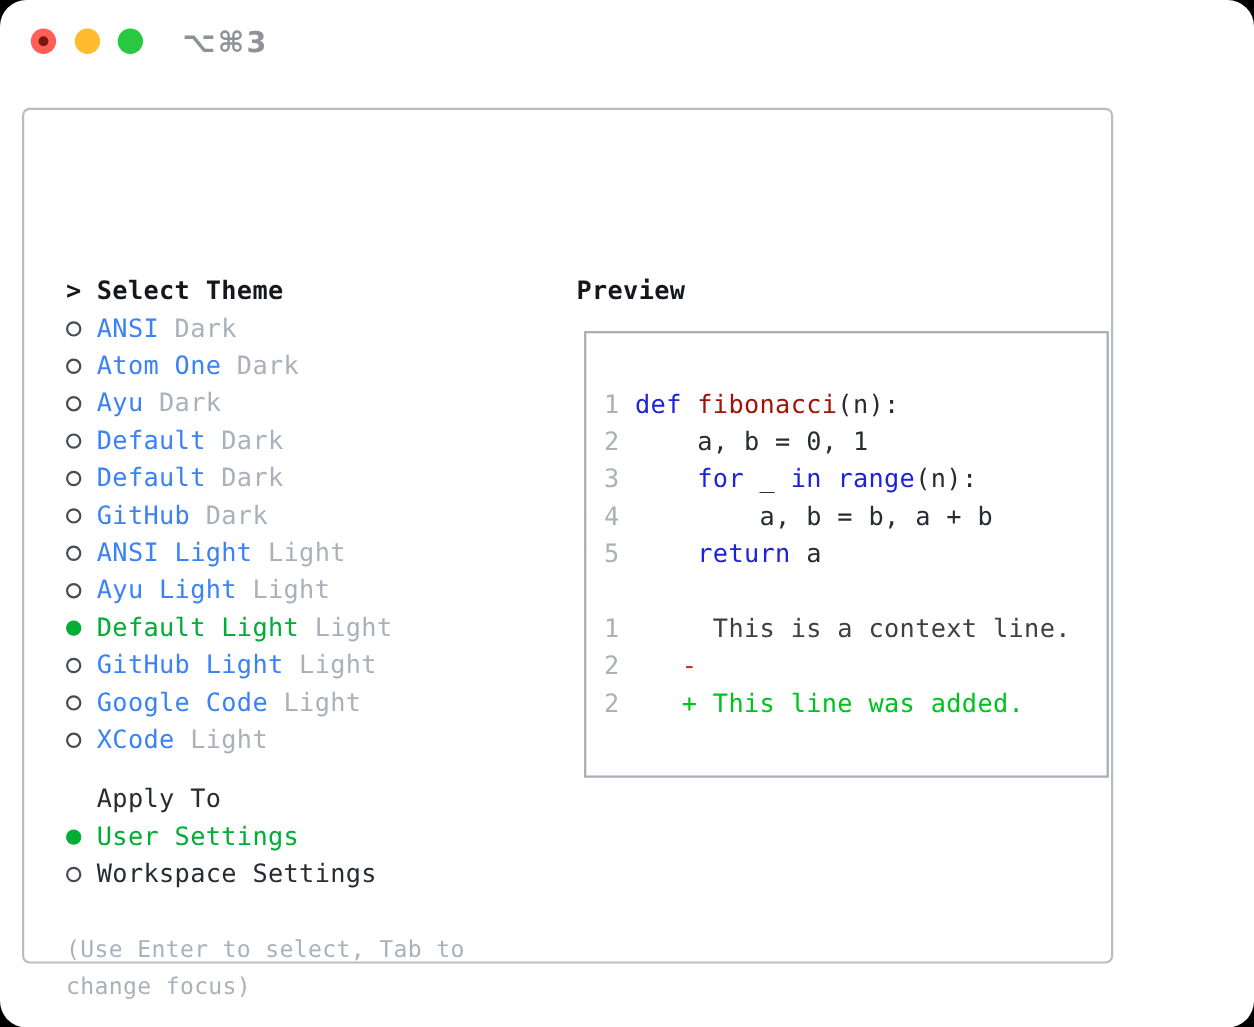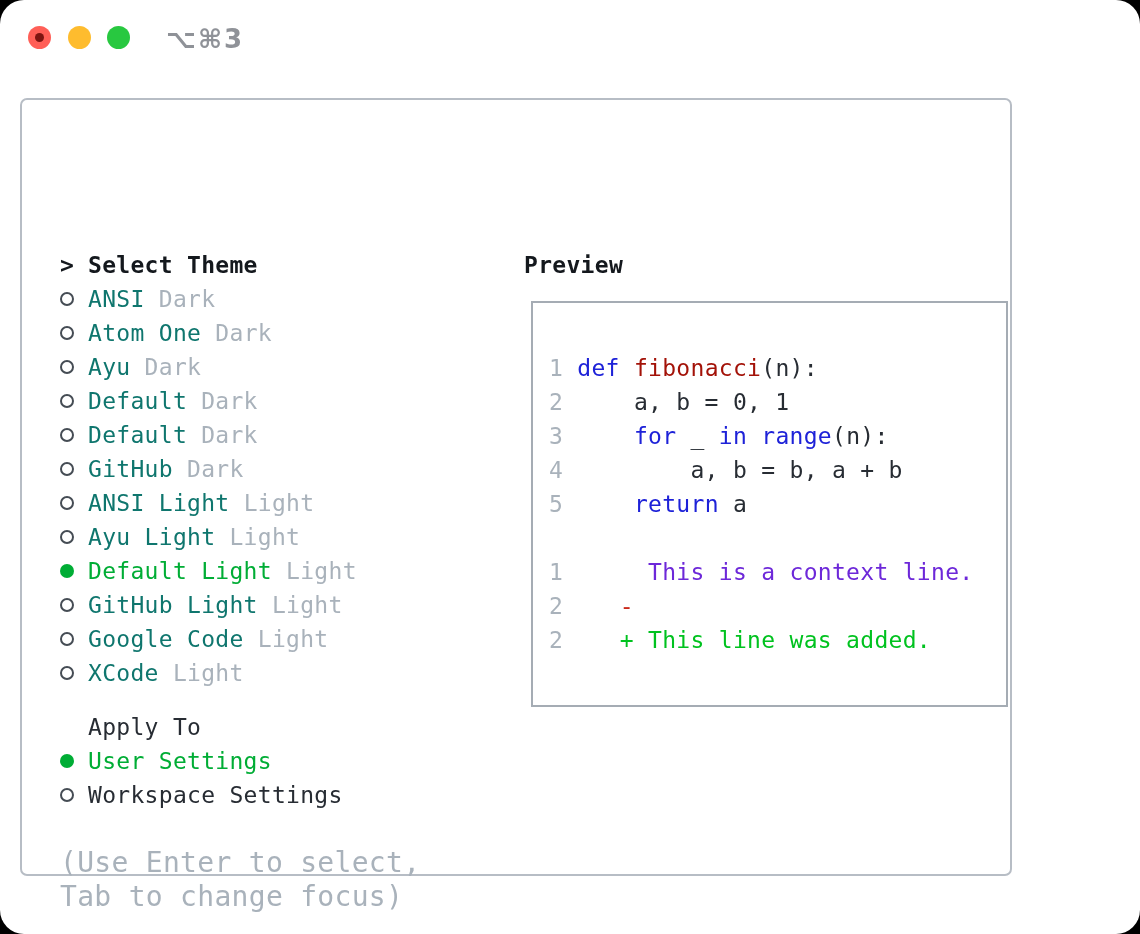--- a/index.html
+++ b/index.html
@@ -30,47 +30,47 @@
   }
   .left-col { position: absolute; left: 38px; top: 148px; }
   .row { display: flex; align-items: center; height: 34px; white-space: pre;
          font-size: 23px; letter-spacing: 0.3px; color: #272c33; }
   .marker { width: 28px; display: flex; align-items: center; flex: none; }
   .ring { width: 12px; height: 12px; border: 2px solid #454c54; border-radius: 50%;
           box-sizing: border-box; width: 14px; height: 14px; }
   .dot  { width: 14px; height: 14px; border-radius: 50%; background: #00ad35; }
   .prompt { font-weight: bold; color: #14181d; }
   .list-header .tname { font-weight: bold; color: #14181d; }
-  .tname { color: #0f766e; }
+  .tname { color: #3b82f6; }
   .tname.sel { color: #00ad35; }
   .ttype { color: #a9b2bb; }
   .apply-header { margin-top: 20px; }
   .apply-sel { color: #00ad35; }
   .help {
-    margin-top: 34px; width: 414px; color: #a9b2bb; font-size: 28px;
+    margin-top: 34px; width: 414px; color: #a9b2bb; font-size: 21px;
     letter-spacing: 0.3px; line-height: 34px; white-space: normal;
   }
   
   .preview-header {
     position: absolute; left: 502px; top: 148px; height: 34px; display: flex; align-items: center;
     font-size: 23px; font-weight: bold; color: #14181d; letter-spacing: 0.3px;
   }
   .preview-box {
     position: absolute; left: 509px; top: 201px; width: 477px; height: 406px;
     border: 2px solid #a5acb4; box-sizing: border-box; background: #fff;
     padding: 48px 0 0 16px; overflow: hidden;
   }
   .pline { height: 34px; display: flex; align-items: center; white-space: pre;
            font-size: 23px; letter-spacing: 0.3px; }
   .lnum { color: #a9b2bb; }
   .c-plain { color: #272c33; }
   .c-keyword { color: #1e22d8; }
   .c-function { color: #a31208; }
   .diff-first { margin-top: 34px; }
-  .kind-context { color: #6d28d9; text-align: right; }
+  .kind-context { color: #404040; text-align: right; }
   .kind-deleted { color: #ca291a; }
   .kind-added { color: #00c21f; }
 </style>
 </head>
 <body>
 
 <div class="window">
   <span class="tl tl-red">
       <span class="tl-dot"></span>
     </span>

